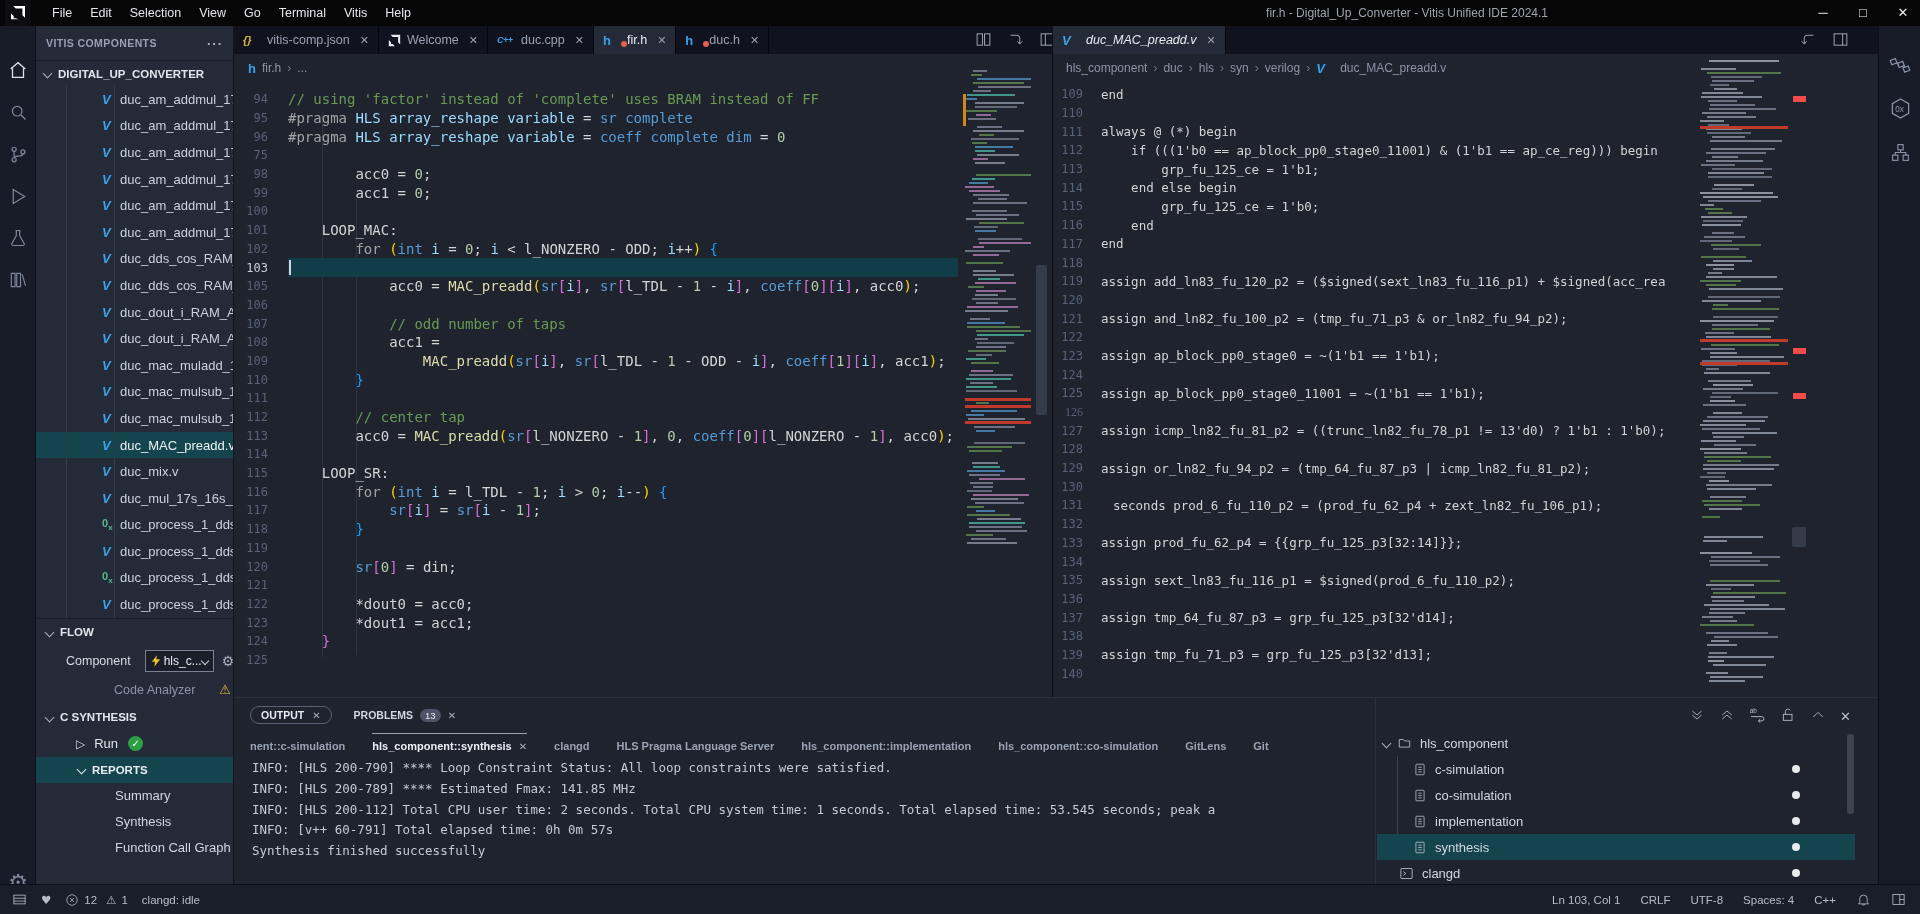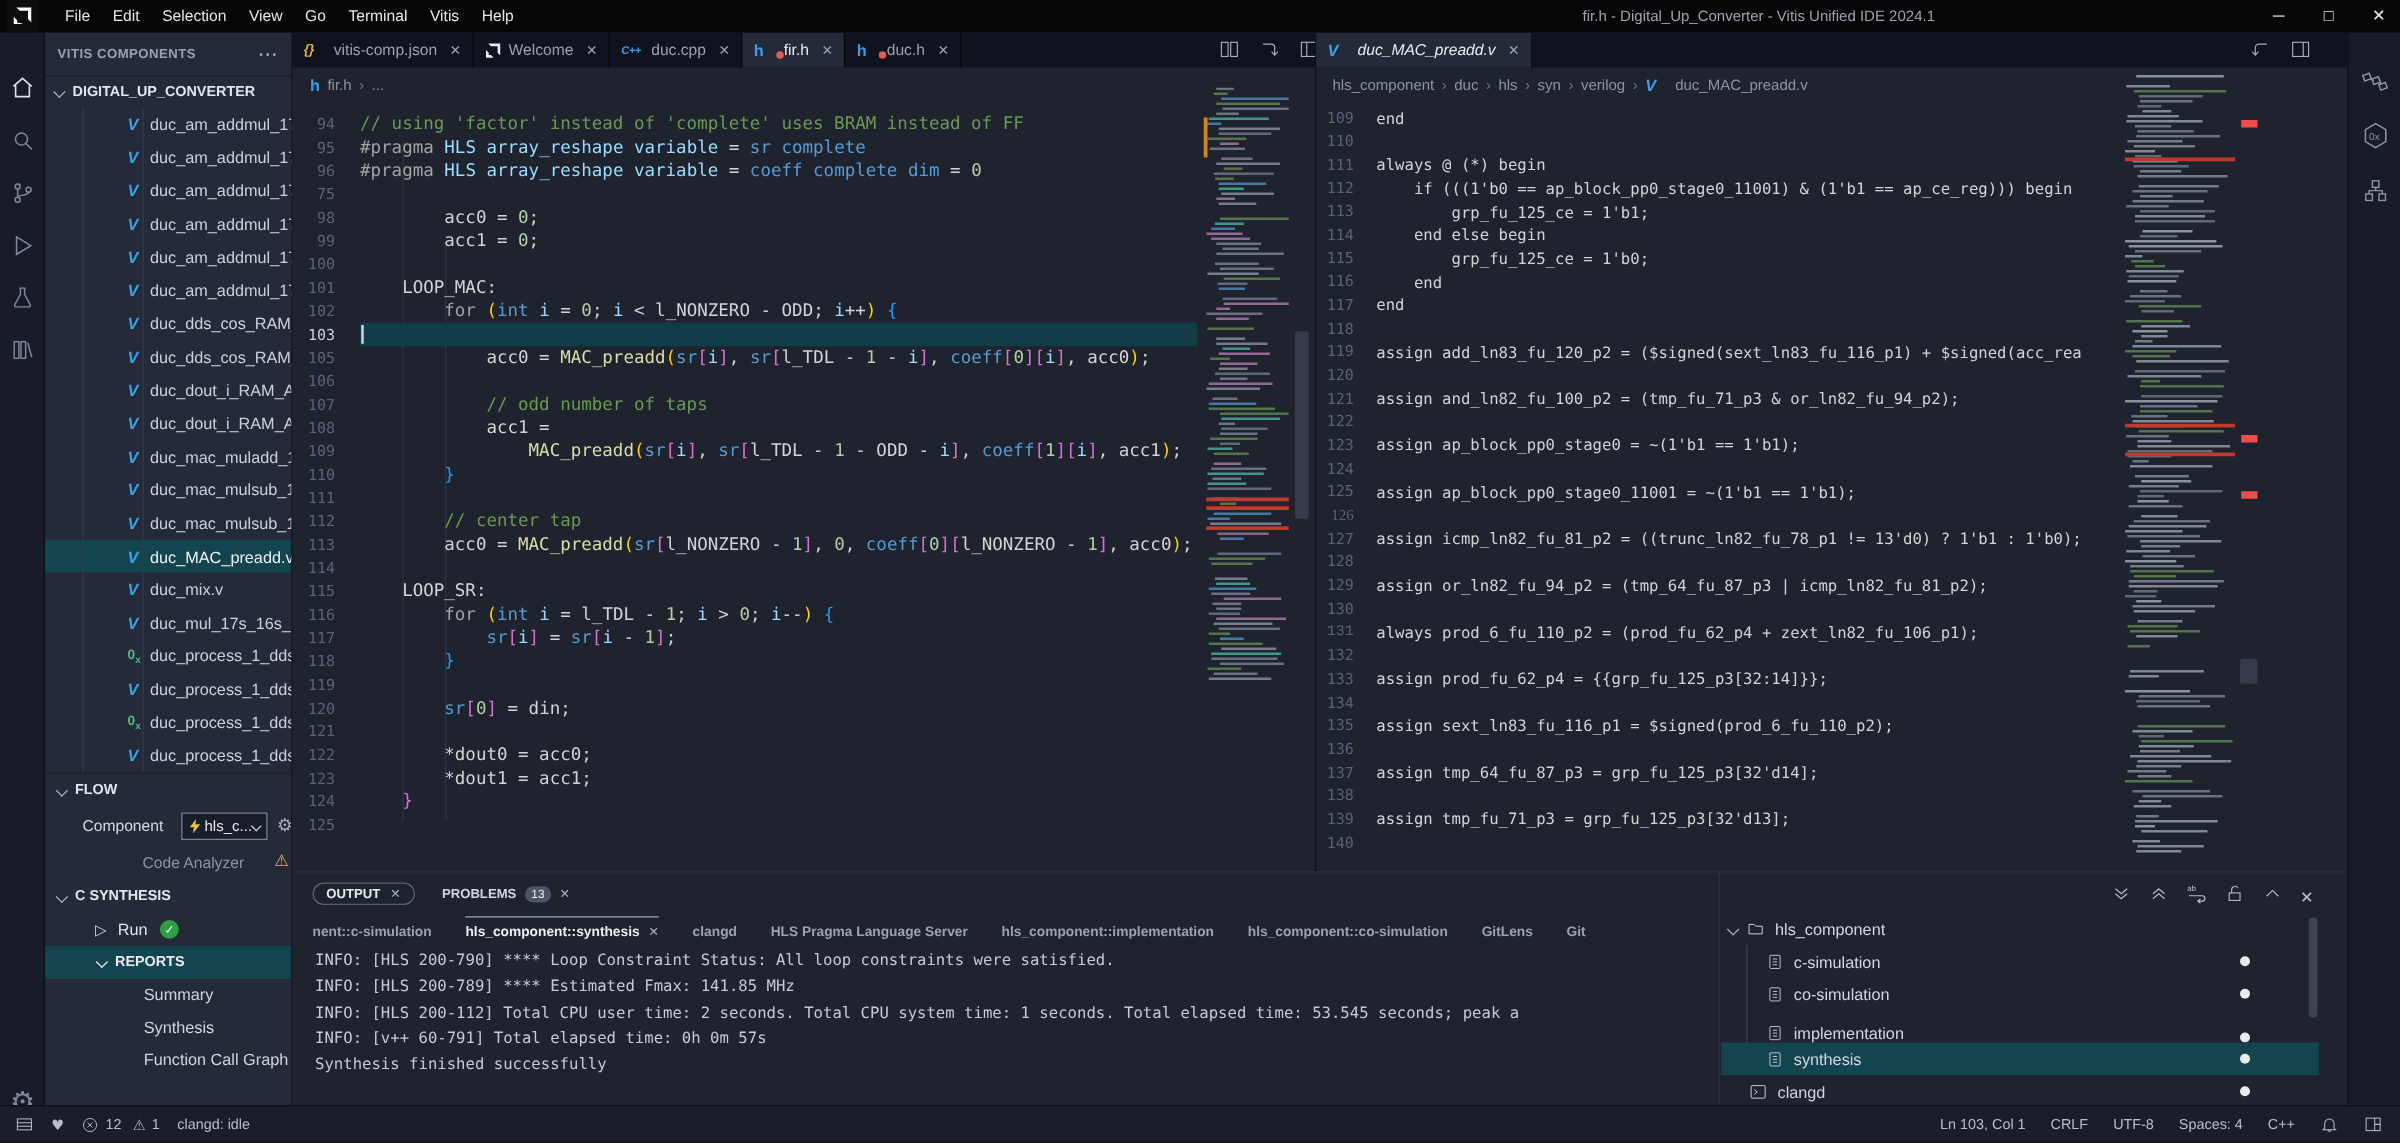--- a/index.html
+++ b/index.html
@@ -585,21 +585,21 @@
       <div class="cl"><span class="ln" style="width: 30px; margin-right: 18px;">121</span><span class="lt tk-pl">assign and_ln82_fu_100_p2 = (tmp_fu_71_p3 &amp; or_ln82_fu_94_p2);</span></div>
       <div class="cl"><span class="ln" style="width: 30px; margin-right: 18px;">122</span><span class="lt tk-pl"></span></div>
       <div class="cl"><span class="ln" style="width: 30px; margin-right: 18px;">123</span><span class="lt tk-pl">assign ap_block_pp0_stage0 = ~(1'b1 == 1'b1);</span></div>
       <div class="cl"><span class="ln" style="width: 30px; margin-right: 18px;">124</span><span class="lt tk-pl"></span></div>
       <div class="cl"><span class="ln" style="width: 30px; margin-right: 18px;">125</span><span class="lt tk-pl">assign ap_block_pp0_stage0_11001 = ~(1'b1 == 1'b1);</span></div>
       <div class="cl"><span class="ln" style="width: 30px; margin-right: 18px; font-family: Liberation Serif, serif;">126</span><span class="lt tk-pl"></span></div>
       <div class="cl"><span class="ln" style="width: 30px; margin-right: 18px;">127</span><span class="lt tk-pl">assign icmp_ln82_fu_81_p2 = ((trunc_ln82_fu_78_p1 != 13'd0) ? 1'b1 : 1'b0);</span></div>
       <div class="cl"><span class="ln" style="width: 30px; margin-right: 18px;">128</span><span class="lt tk-pl"></span></div>
       <div class="cl"><span class="ln" style="width: 30px; margin-right: 18px;">129</span><span class="lt tk-pl">assign or_ln82_fu_94_p2 = (tmp_64_fu_87_p3 | icmp_ln82_fu_81_p2);</span></div>
       <div class="cl"><span class="ln" style="width: 30px; margin-right: 18px;">130</span><span class="lt tk-pl"></span></div>
-      <div class="cl"><span class="ln" style="width: 30px; margin-right: 18px; font-family: Liberation Mono, monospace;">131</span><span class="lt tk-pl">always prod_6_fu_110_p2 = (prod_fu_62_p4 + zext_ln82_fu_106_p1);</span></div>
+      <div class="cl"><span class="ln" style="width: 30px; margin-right: 30px;">131</span><span class="lt tk-pl">seconds prod_6_fu_110_p2 = (prod_fu_62_p4 + zext_ln82_fu_106_p1);</span></div>
       <div class="cl"><span class="ln" style="width: 30px; margin-right: 18px;">132</span><span class="lt tk-pl"></span></div>
       <div class="cl"><span class="ln" style="width: 30px; margin-right: 18px;">133</span><span class="lt tk-pl">assign prod_fu_62_p4 = {{grp_fu_125_p3[32:14]}};</span></div>
       <div class="cl"><span class="ln" style="width: 30px; margin-right: 18px;">134</span><span class="lt tk-pl"></span></div>
       <div class="cl"><span class="ln" style="width: 30px; margin-right: 18px;">135</span><span class="lt tk-pl">assign sext_ln83_fu_116_p1 = $signed(prod_6_fu_110_p2);</span></div>
       <div class="cl"><span class="ln" style="width: 30px; margin-right: 18px;">136</span><span class="lt tk-pl"></span></div>
       <div class="cl"><span class="ln" style="width: 30px; margin-right: 18px;">137</span><span class="lt tk-pl">assign tmp_64_fu_87_p3 = grp_fu_125_p3[32'd14];</span></div>
       <div class="cl"><span class="ln" style="width: 30px; margin-right: 18px;">138</span><span class="lt tk-pl"></span></div>
       <div class="cl"><span class="ln" style="width: 30px; margin-right: 18px;">139</span><span class="lt tk-pl">assign tmp_fu_71_p3 = grp_fu_125_p3[32'd13];</span></div>
       <div class="cl"><span class="ln" style="width: 30px; margin-right: 18px;">140</span><span class="lt tk-pl"></span></div>
     </div>
@@ -848,21 +848,21 @@
           <span class="dot"></span>
         </div>
         <div class="prow" style="padding-left: 36px;">
           <svg width="14" height="15" viewBox="0 0 24 24">
             <rect x="5" y="3" width="14" height="18" rx="1"></rect>
             <path d="M9 8 H15 M9 12 H15 M9 16 H15"></path>
           </svg>
           <span>co-simulation</span>
           <span class="dot"></span>
         </div>
-        <div class="prow" style="padding-left: 36px; align-items: flex-end;">
+        <div class="prow" style="padding-left: 36px;">
           <svg width="14" height="15" viewBox="0 0 24 24">
             <rect x="5" y="3" width="14" height="18" rx="1"></rect>
             <path d="M9 8 H15 M9 12 H15 M9 16 H15"></path>
           </svg>
           <span>implementation</span>
           <span class="dot"></span>
         </div>
         <div class="prow sel" style="padding-left: 36px;">
           <svg width="14" height="15" viewBox="0 0 24 24">
             <rect x="5" y="3" width="14" height="18" rx="1"></rect>

